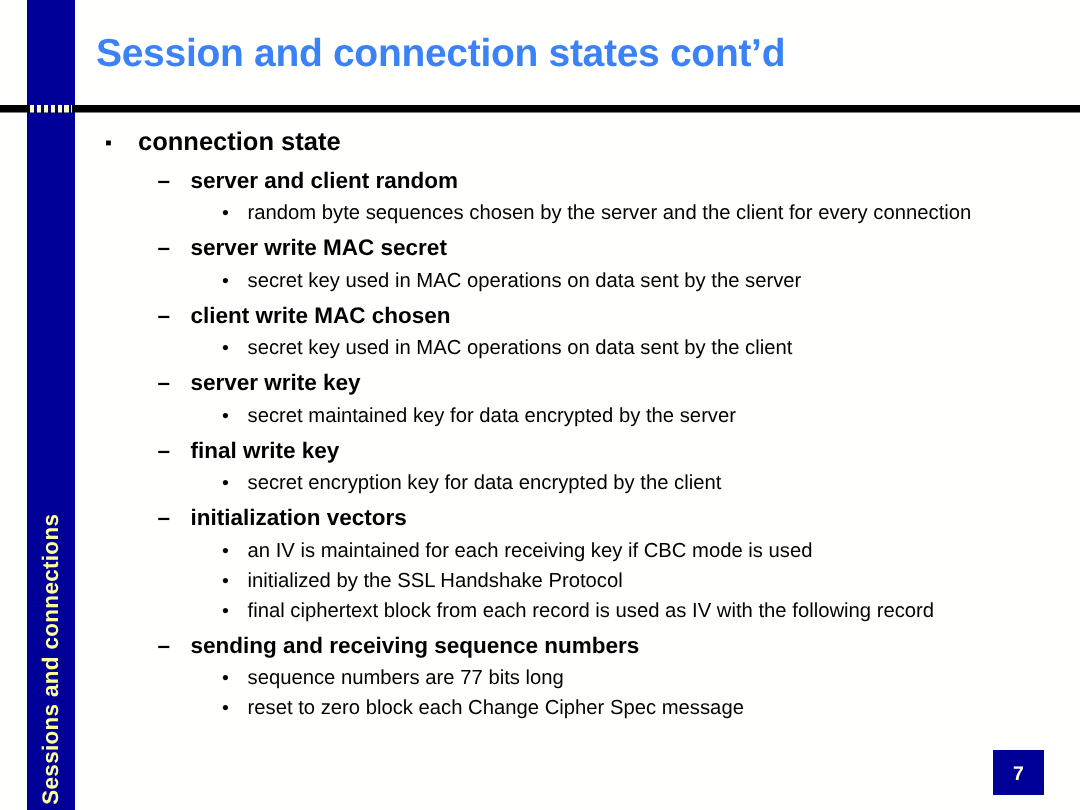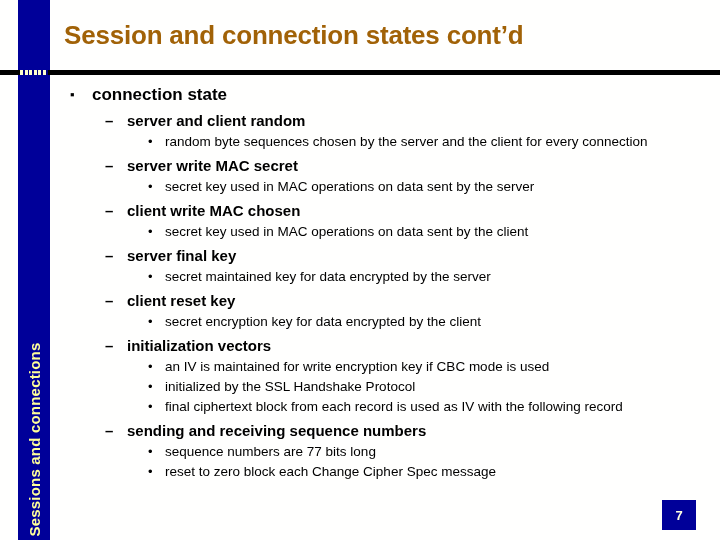--- a/index.html
+++ b/index.html
@@ -72,21 +72,21 @@
         #000080 3px, #000080 4.6px
       );
   }
 
   
   .title {
     position: absolute;
     left: 64px;
     top: 18px;
     width: 640px;
-    color: #a16207;
+    color: #3b82f6;
     font-size: 26px;
     font-weight: bold;
     line-height: 34px;
     letter-spacing: -0.2px;
   }
 
   
   .body {
     position: absolute;
     left: 70px;
@@ -207,41 +207,41 @@
       <div class="lvl lvl2">
         <span class="marker">–</span>
         <span class="txt">client write MAC chosen</span>
       </div>
       <div class="lvl lvl3">
         <span class="marker">•</span>
         <span class="txt">secret key used in MAC operations on data sent by the client</span>
       </div>
       <div class="lvl lvl2">
         <span class="marker">–</span>
-        <span class="txt">server final key</span>
+        <span class="txt">server write key</span>
       </div>
       <div class="lvl lvl3">
         <span class="marker">•</span>
         <span class="txt">secret maintained key for data encrypted by the server</span>
       </div>
       <div class="lvl lvl2">
         <span class="marker">–</span>
-        <span class="txt">client reset key</span>
+        <span class="txt">final write key</span>
       </div>
       <div class="lvl lvl3">
         <span class="marker">•</span>
         <span class="txt">secret encryption key for data encrypted by the client</span>
       </div>
       <div class="lvl lvl2">
         <span class="marker">–</span>
         <span class="txt">initialization vectors</span>
       </div>
       <div class="lvl lvl3">
         <span class="marker">•</span>
-        <span class="txt">an IV is maintained for write encryption key if CBC mode is used</span>
+        <span class="txt">an IV is maintained for each receiving key if CBC mode is used</span>
       </div>
       <div class="lvl lvl3">
         <span class="marker">•</span>
         <span class="txt">initialized by the SSL Handshake Protocol</span>
       </div>
       <div class="lvl lvl3">
         <span class="marker">•</span>
         <span class="txt">final ciphertext block from each record is used as IV with the following record</span>
       </div>
       <div class="lvl lvl2">

